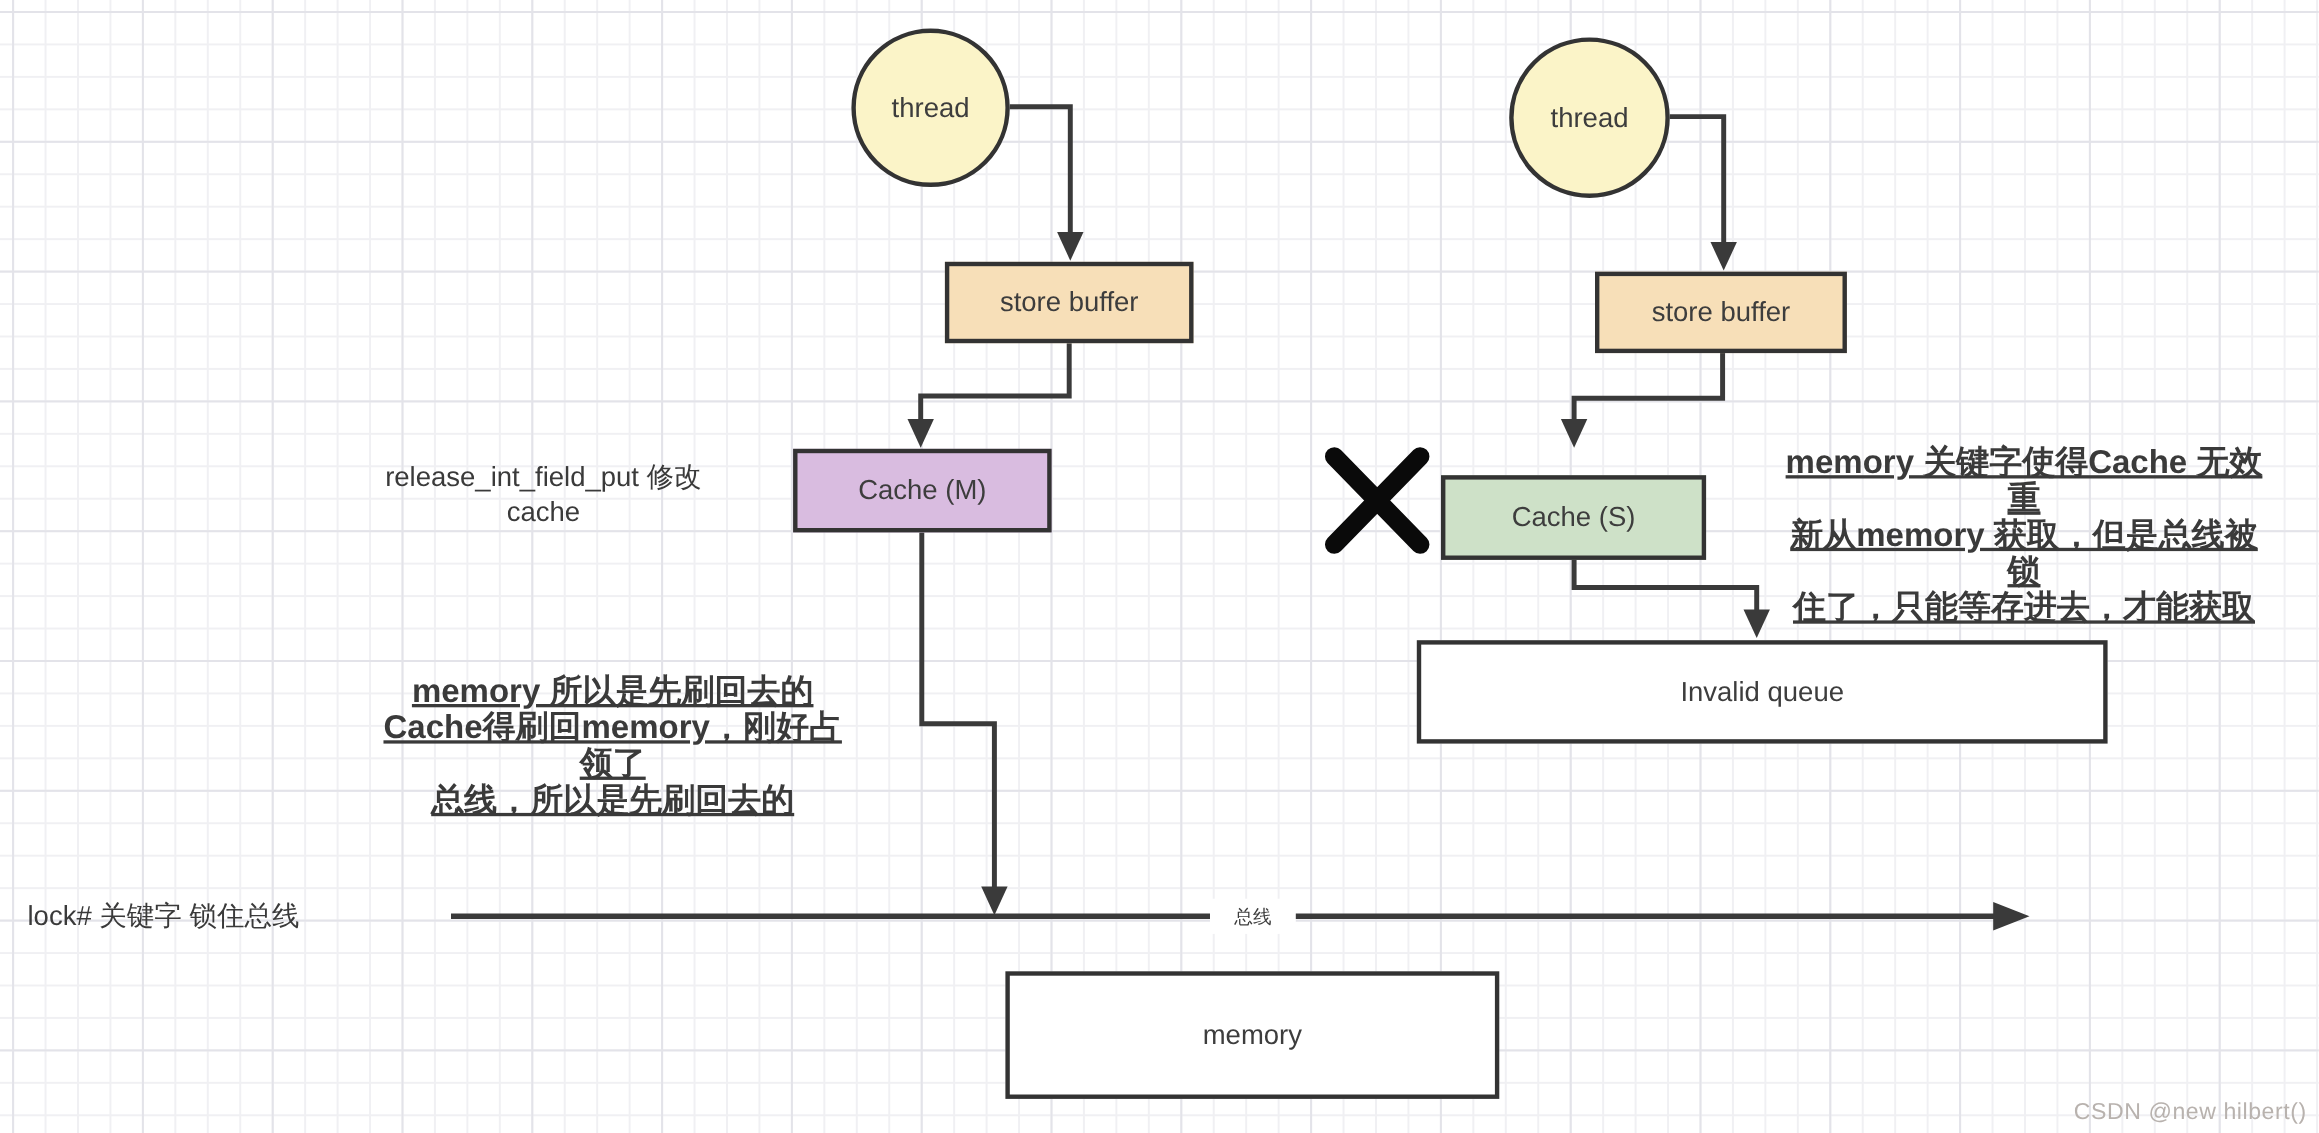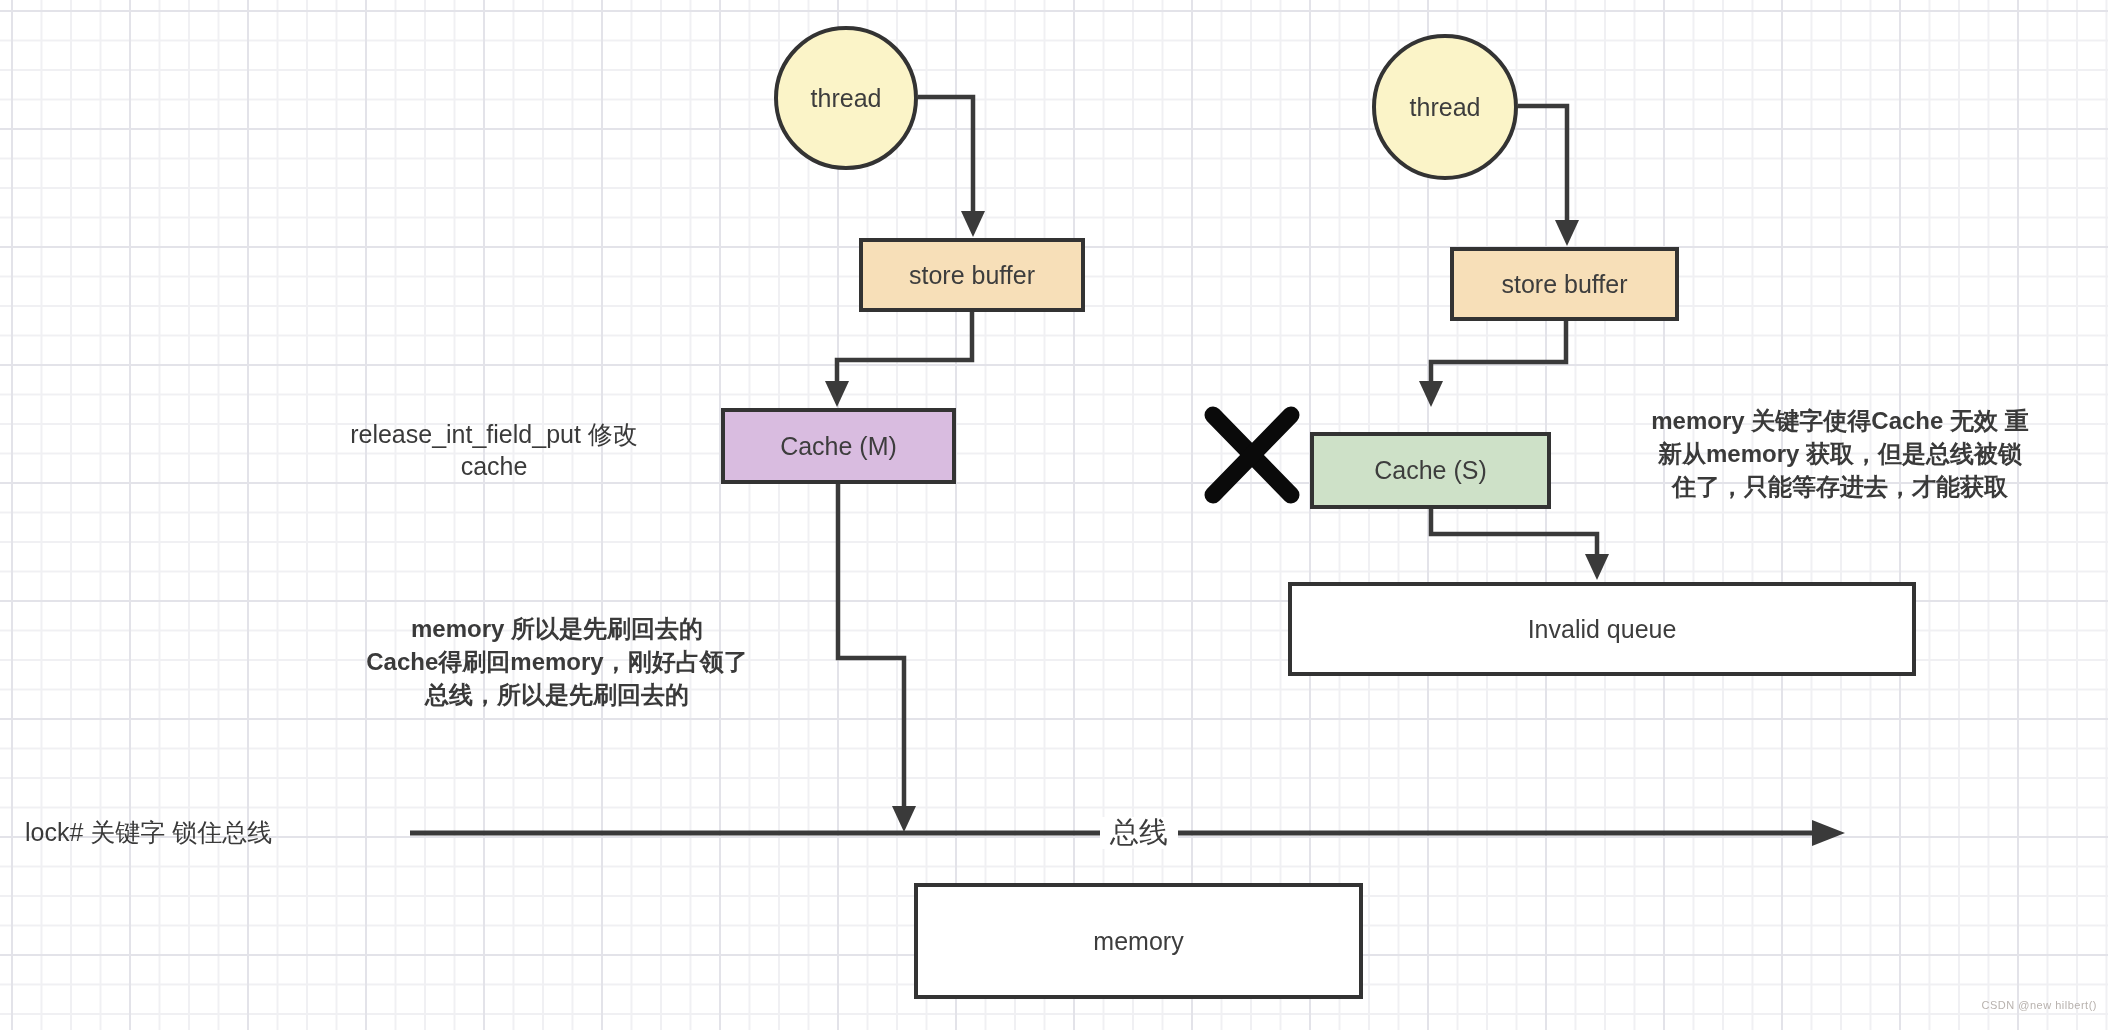--- a/index.html
+++ b/index.html
@@ -27,31 +27,31 @@
     border: 4px solid #333333;
     display: flex;
     align-items: center;
     justify-content: center;
     font-size: 25px;
     color: #3d3d3d;
     text-align: right;
   }
   .circle { border-radius: 50%; }
   .note { position: absolute; z-index: 2; text-align: center; color: #3a3a3a; }
-  .note.bold { font-weight: bold; font-size: 24px; line-height: 33px; }
+  .note.bold { font-weight: bold; font-size: 30px; line-height: 33px; text-decoration: underline; }
   .note.plain { font-weight: normal; font-size: 25px; line-height: 32px; }
   #lock-note {
     position: absolute; z-index: 2; font-size: 25px; color: #3a3a3a; white-space: nowrap;
   }
   #bus-label {
-    position: absolute; z-index: 3; background: #ffffff; font-size: 29px; color: #3d3d3d;
+    position: absolute; z-index: 3; background: #ffffff; font-size: 17px; color: #3d3d3d;
     display: flex; align-items: center; justify-content: center;
   }
   #watermark {
-    position: absolute; z-index: 2; font-size: 11px; letter-spacing: 0.5px;
+    position: absolute; z-index: 2; font-size: 21px; letter-spacing: 0.5px;
   }
 </style>
 </head>
 <body>
 
 <div id="canvas">
 
   <svg id="wires" width="2108" height="1030" viewBox="0 0 2108 1030">
 
     <path d="M918 97 H973 V213" fill="none" stroke="#3a3a3a" stroke-width="4.5"></path>

